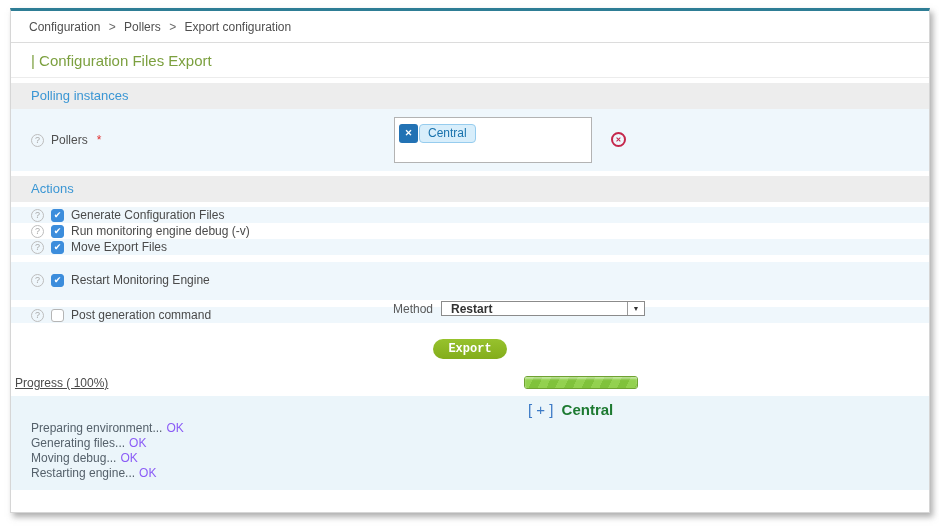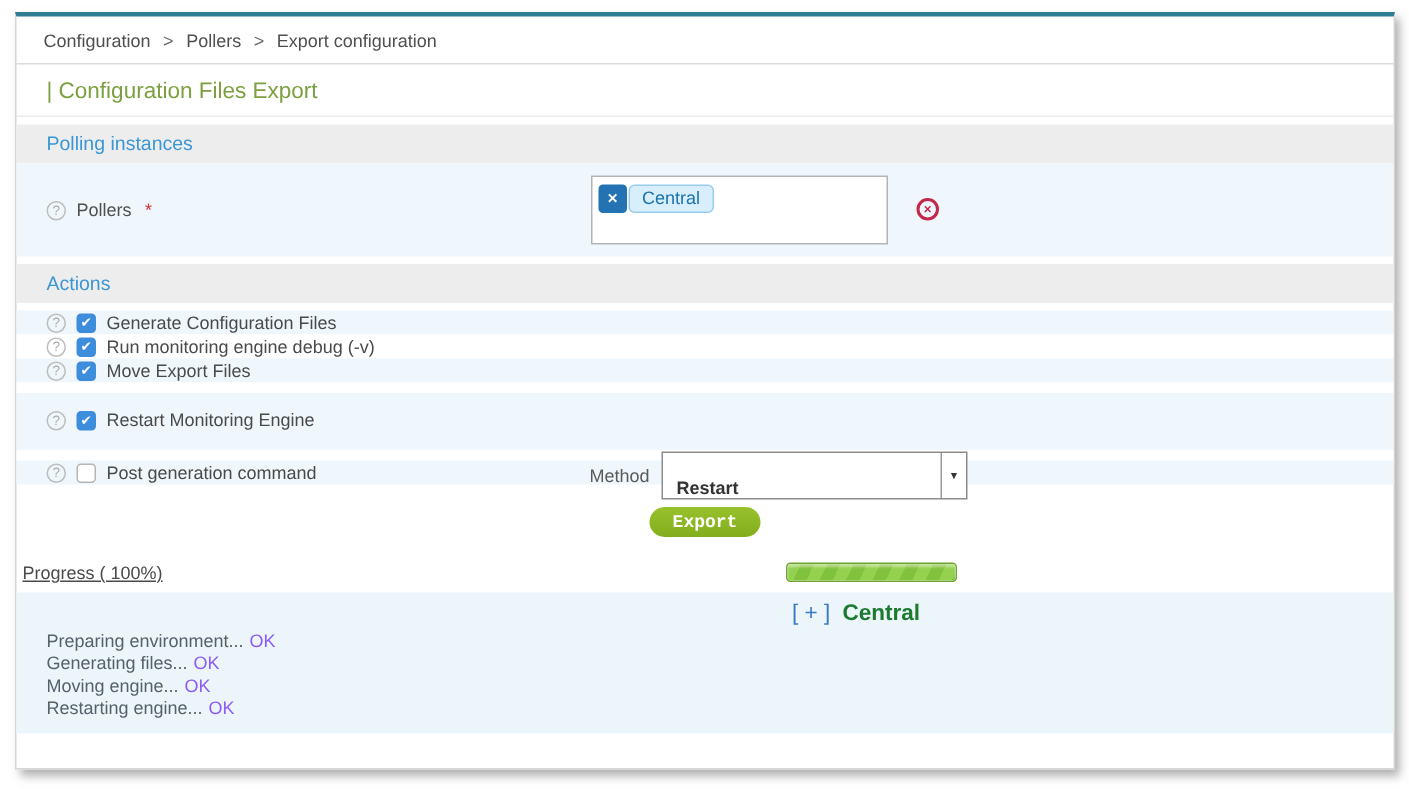--- a/index.html
+++ b/index.html
@@ -50,22 +50,22 @@
     background: #fff; display: inline-flex; align-items: center; justify-content: center;
     cursor: pointer; flex: 0 0 auto; }
   .checkbox.checked { background: #3c8ddc; border-color: #3c8ddc; }
   .checkbox.checked::after { content: "✔"; color: #fff; font-size: 9px; line-height: 1; }
   .row-gap { height: 7px; background: #fff; }
   .restart-row { position: relative; height: 38px; }
   .restart-row .check-inline { display: flex; align-items: center; gap: 7px;
     position: absolute; left: 20px; top: 11px; font-size: 12px; color: #4a4a4a; }
   .method-group { position: absolute; left: 382px; top: 7px; display: flex;
     align-items: center; gap: 8px; font-size: 12px; color: #5a5a5a; margin-top: 32px; }
-  .method-select { width: 204px; height: 32px; border: 1px solid #8b8b8b; background: #fff;
-    display: flex; align-items: flex-end; cursor: pointer; }
+  .method-select { width: 204px; height: 15px; border: 1px solid #8b8b8b; background: #fff;
+    display: flex; align-items: flex-start; cursor: pointer; }
   .method-value { flex: 1; padding-left: 9px; font-size: 12px; font-weight: 600; color: #333; }
   .select-arrow { width: 17px; align-self: stretch; border-left: 1px solid #9a9a9a;
     display: flex; align-items: center; justify-content: center; font-size: 7px; color: #333; }
   
   .export-wrap { text-align: center; padding: 15px 0 12px; }
   .export-btn { background: linear-gradient(#97c22d, #83ad1b); color: #fff;
     font-family: Liberation Mono, monospace; font-weight: bold; font-size: 12px;
     border: none; border-radius: 12px; padding: 3px 15px; cursor: pointer; }
   
   .console-title { padding: 8px 20px 6px; font-size: 15px; color: #7ca03f; }
@@ -173,18 +173,18 @@
   </div>
 
   <div class="console-out">
     <div class="poller-toggle">
       <span class="expander">[ + ]</span>
       <span class="poller-name">Central</span>
     </div>
     <div class="log-lines">
       <div class="log-line"><span>Preparing environment...</span><span class="ok">OK</span></div>
       <div class="log-line"><span>Generating files...</span><span class="ok">OK</span></div>
-      <div class="log-line"><span>Moving engine...</span><span class="ok">OK</span></div>
+      <div class="log-line"><span>Moving debug...</span><span class="ok">OK</span></div>
       <div class="log-line"><span>Restarting engine...</span><span class="ok">OK</span></div>
     </div>
   </div>
 
 </div>
 
 </body></html>

